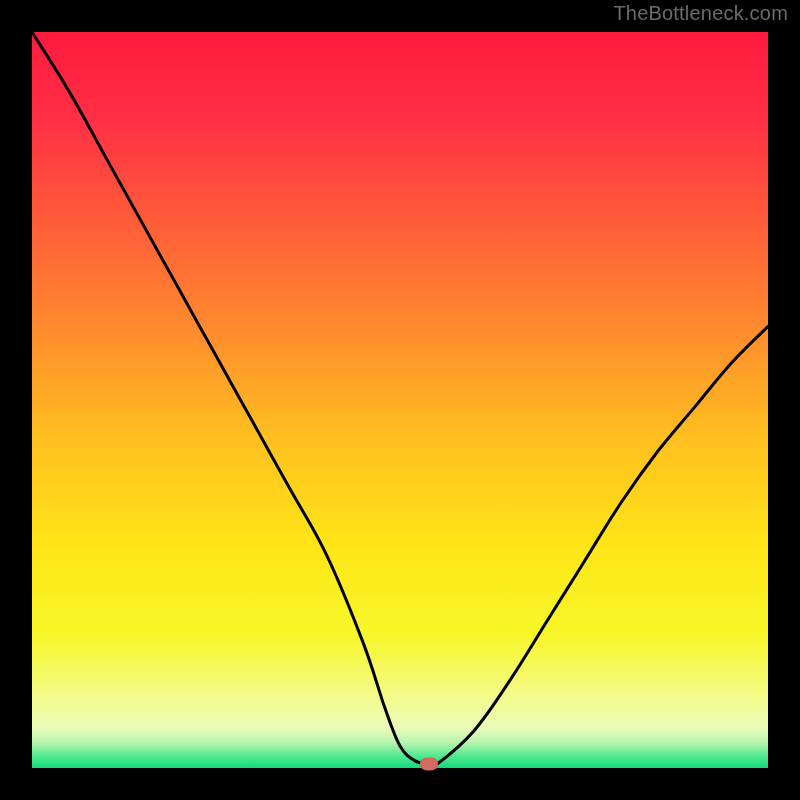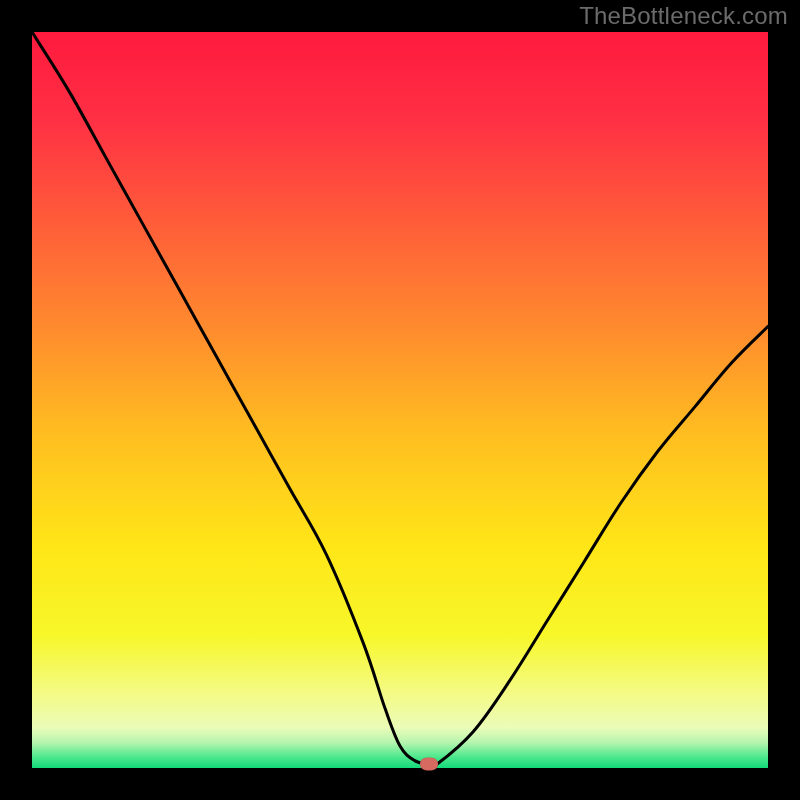--- a/index.html
+++ b/index.html
@@ -15,21 +15,21 @@
     position: relative;
     width: 800px;
     height: 800px;
     background: #000;
   }
   .attribution {
     position: absolute;
     top: 2px;
     right: 12px;
     color: #6b6b6b;
-    font-size: 24px;
+    font-size: 20px;
     font-weight: 500;
     letter-spacing: 0.2px;
     user-select: none;
   }
   .plot-wrap {
     position: absolute;
     left: 32px;
     top: 32px;
     width: 736px;
     height: 736px;

